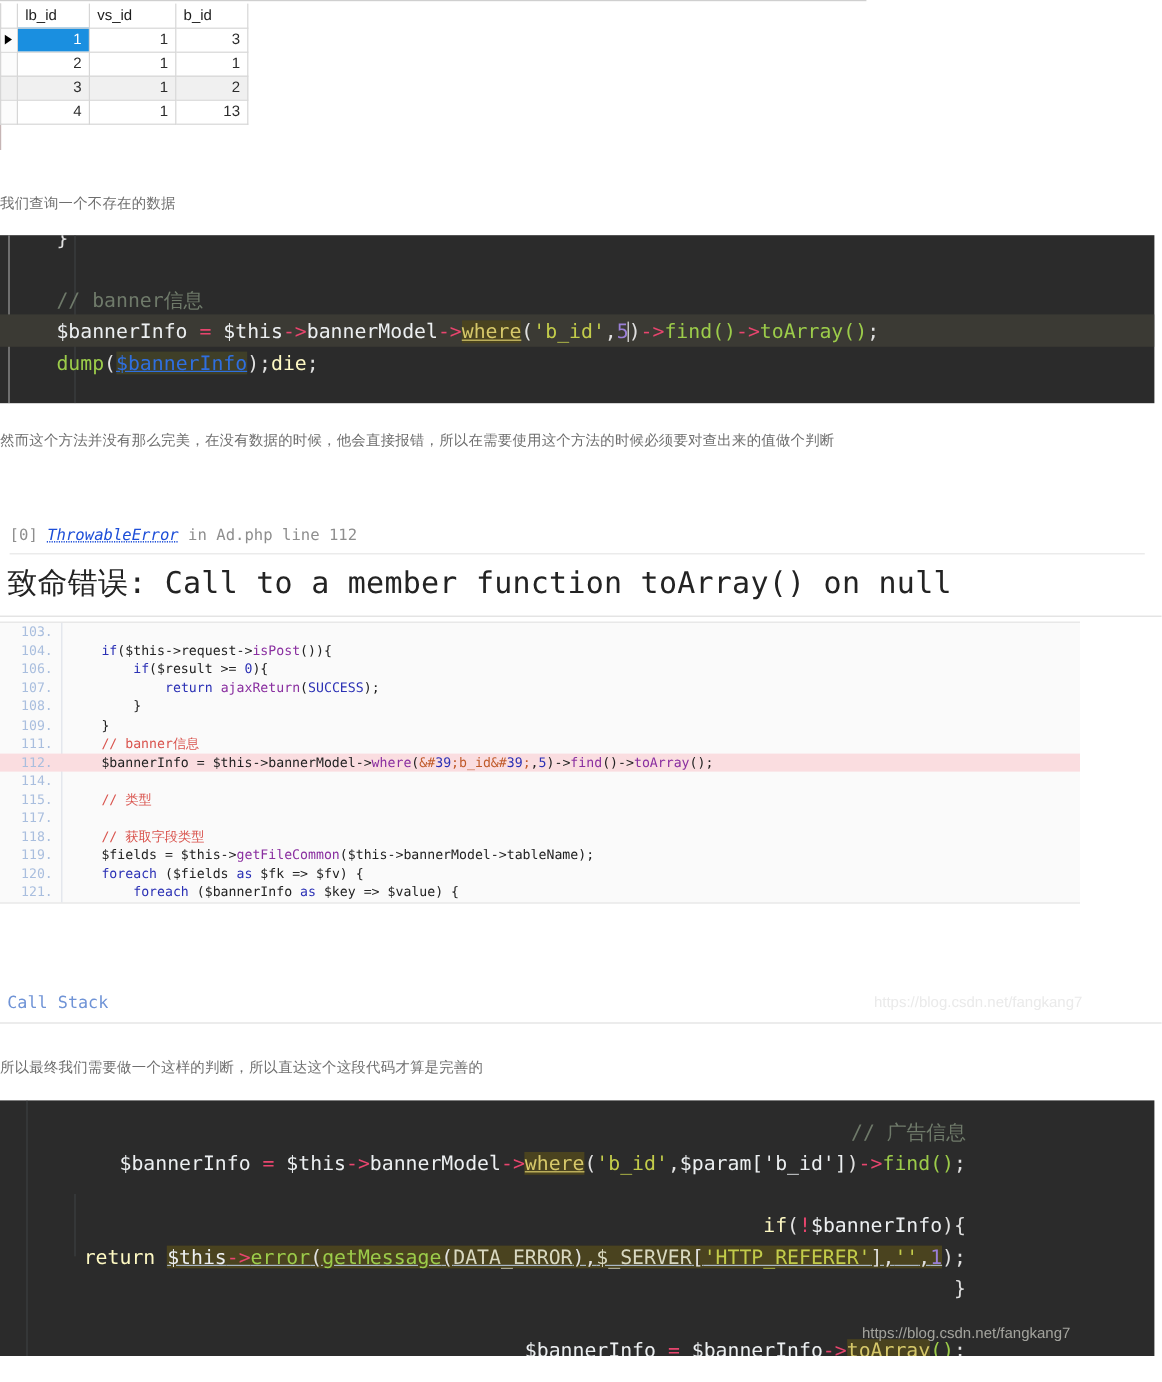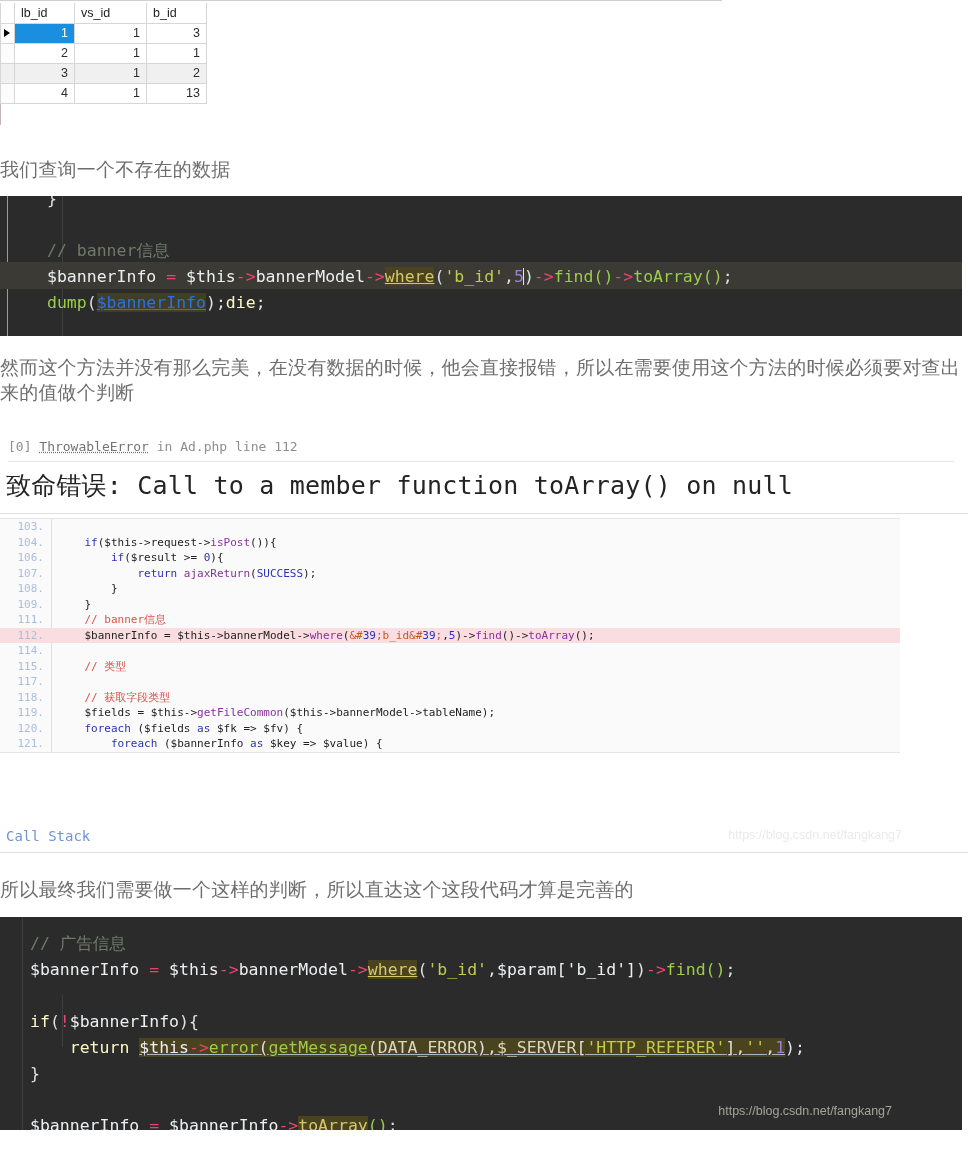--- a/index.html
+++ b/index.html
@@ -76,21 +76,21 @@
     position: absolute;
     left: 0; top: 3px;
     width: 1px; height: 122px;
     background: #c6b5b5;
   }
 
   
   .para {
     position: absolute;
     font-family: "DejaVu Sans", "Liberation Sans", sans-serif;
-    font-size: 19px;
+    font-size: 12px;
     line-height: 25px;
     color: #6e6e6e;
     letter-spacing: 0.2px;
   }
   #para1 { left: 0; top: 157px; width: 900px; }
   #para2 { left: 0; top: 355px; width: 968px; }
   #para3 { left: 0; top: 877px; width: 900px; }
 
   
   .ide {
@@ -114,21 +114,21 @@
   }
   .ide-code {
     position: absolute;
     font-family: "DejaVu Sans Mono", "Liberation Mono", monospace;
     font-size: 16.5px;
     line-height: 26px;
     white-space: pre;
     color: #a9b7c6;
   }
   #ide-top .ide-code { left: 47px; top: -10px; }
-  #ide-bottom .ide-code { left: 30px; top: 14px; }
+  #ide-bottom .ide-code { left: 30px; top: 14px; text-align: right; }
 
   .cur-line {
     position: absolute;
     left: 0; right: 0;
     background: #3b3a34;
     height: 27px;
   }
   
   .s-var   { color: #eceff1; }
   .s-op    { color: #e8456e; }
@@ -175,22 +175,23 @@
   }
   .err-head {
     position: absolute;
     left: 8px; top: 14px;
     font-family: "DejaVu Sans Mono", "Liberation Mono", monospace;
     font-size: 13px;
     color: #8e8e8e;
   }
   .err-head .bracket { color: #8e8e8e; }
   .err-head .etype {
-    color: #737373;
+    color: #1d4ed8;
     text-decoration: underline dotted;
+    font-style: italic;
   }
   .err-head .ein { color: #8e8e8e; }
   .err-head .efile { color: #8e8e8e; }
   .err-rule {
     position: absolute;
     left: 8px; top: 36px;
     width: 946px; height: 1px;
     background: #e6e6e6;
   }
   .err-msg {

